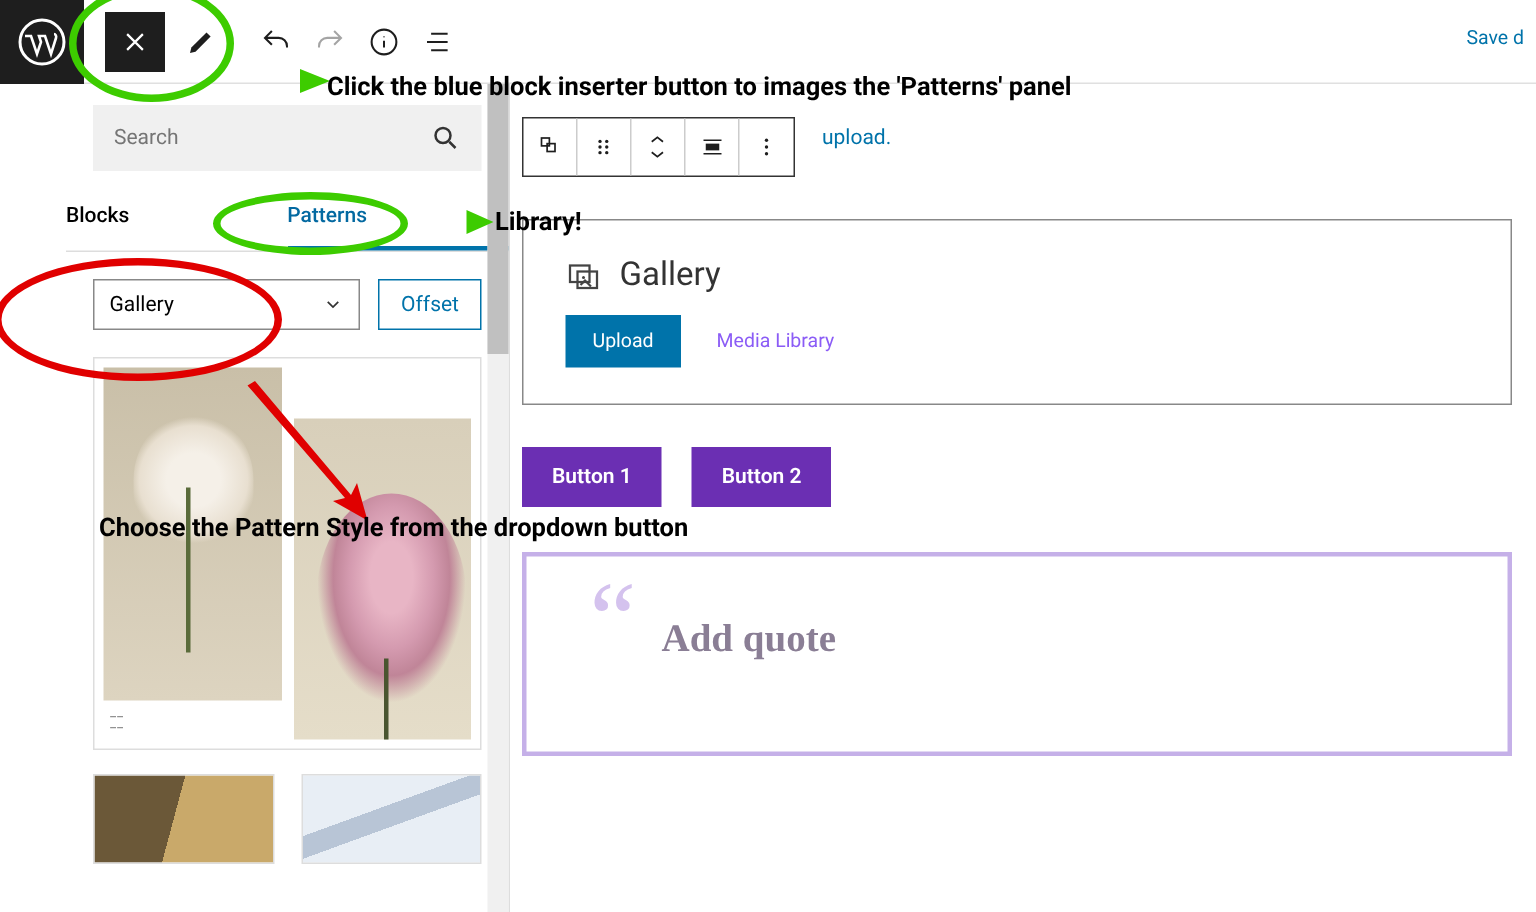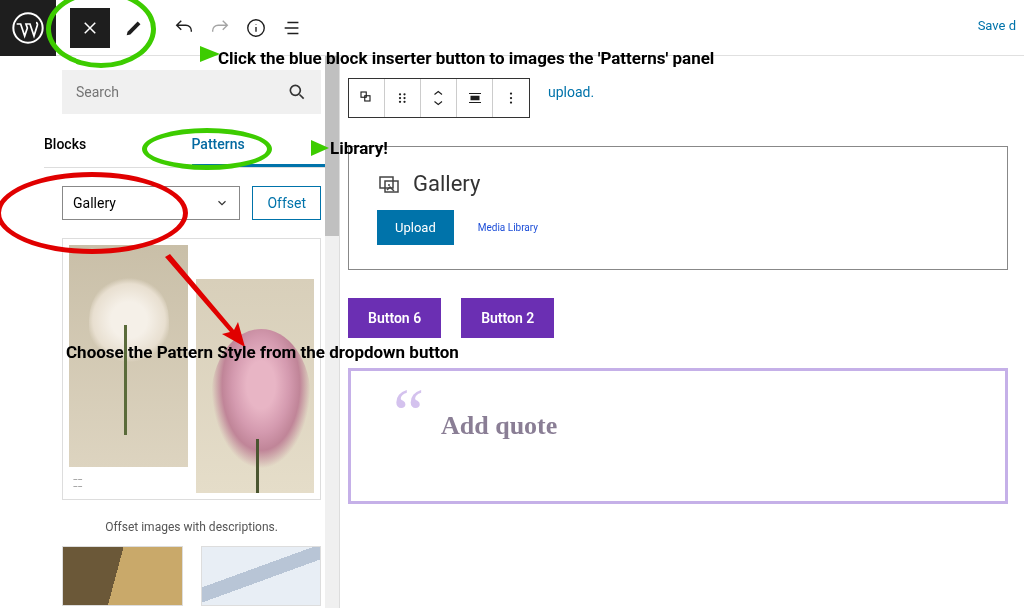--- a/index.html
+++ b/index.html
@@ -60,21 +60,21 @@
 .tb-stack { flex-direction: column; gap: 0; }
 .tb-btn svg { width: 18px; height: 18px; fill: #1e1e1e; }
 .block-hint { position: absolute; left: 208px; top: 28px; color: #0073aa; font-size: 14px; }
 
 .gallery-block { margin: 28px 0 0 8px; border: 1px solid #888; padding: 24px 28px; width: 660px; }
 .gallery-head { display: flex; align-items: center; gap: 12px; font-size: 22px; color: #333; margin-bottom: 14px; }
 .gallery-head svg { width: 24px; height: 24px; fill: #444; }
 .gallery-sub { font-size: 13px; color: #666; margin-bottom: 18px; }
 .gallery-actions { display: flex; align-items: center; gap: 24px; }
 .upload-btn { background: #0073aa; color: #fff; border: none; padding: 10px 18px; font-size: 13px; cursor: pointer; }
-.media-link { color: #1d4ed8; font-size: 10px; cursor: pointer; }
+.media-link { color: #8b5cf6; font-size: 13px; cursor: pointer; }
 
 .buttons-row { margin: 28px 0 0 8px; display: flex; gap: 20px; }
 .purple-btn { background: #6b2fb3; color: #fff; border: none; padding: 12px 20px; font-size: 14px; font-weight: 600; cursor: pointer; }
 
 .quote-block { margin: 30px 0 0 8px; border: 3px solid #c5b0e8; padding: 40px 40px 60px 50px; width: 660px; position: relative; }
 .quote-mark { font-size: 70px; color: #d4c2ee; font-family: Georgia, serif; position: absolute; left: 42px; top: 22px; line-height: 0.6; }
 .quote-text { font-size: 26px; color: #8a7e95; font-family: Georgia, serif; margin-left: 40px; font-weight: 600; }
 
 
 .anno-circle { position: absolute; border: 5px solid; border-radius: 50%; pointer-events: none; }
@@ -164,21 +164,20 @@
         </div>
         <div class="img-col">
           <div class="tiny-caption" style="height:30px"></div>
           <div class="img-tile flower2">
             <div class="flower-shape f2"></div>
               <div class="stem2"></div>
           </div>
         </div>
       </div>
     </div>
-    <div class="pattern-label">Offset images with descriptions.</div>
     <div class="bottom-thumbs">
       <div class="thumb t1"></div>
       <div class="thumb t2"></div>
     </div>
     <div class="scrollbar">
         <div class="scroll-thumb"></div>
       </div>
   </div>
 
   <div class="canvas">
@@ -233,21 +232,21 @@
           </svg>
         <span>Gallery</span>
       </div>
       <div class="gallery-actions">
         <button class="upload-btn">Upload</button>
         <span class="media-link">Media Library</span>
       </div>
     </div>
 
     <div class="buttons-row">
-      <button class="purple-btn">Button 6</button>
+      <button class="purple-btn">Button 1</button>
       <button class="purple-btn">Button 2</button>
     </div>
 
     <div class="quote-block">
       <span class="quote-mark">“</span>
       <span class="quote-text">Add quote</span>
     </div>
   </div>
 </div>
 

